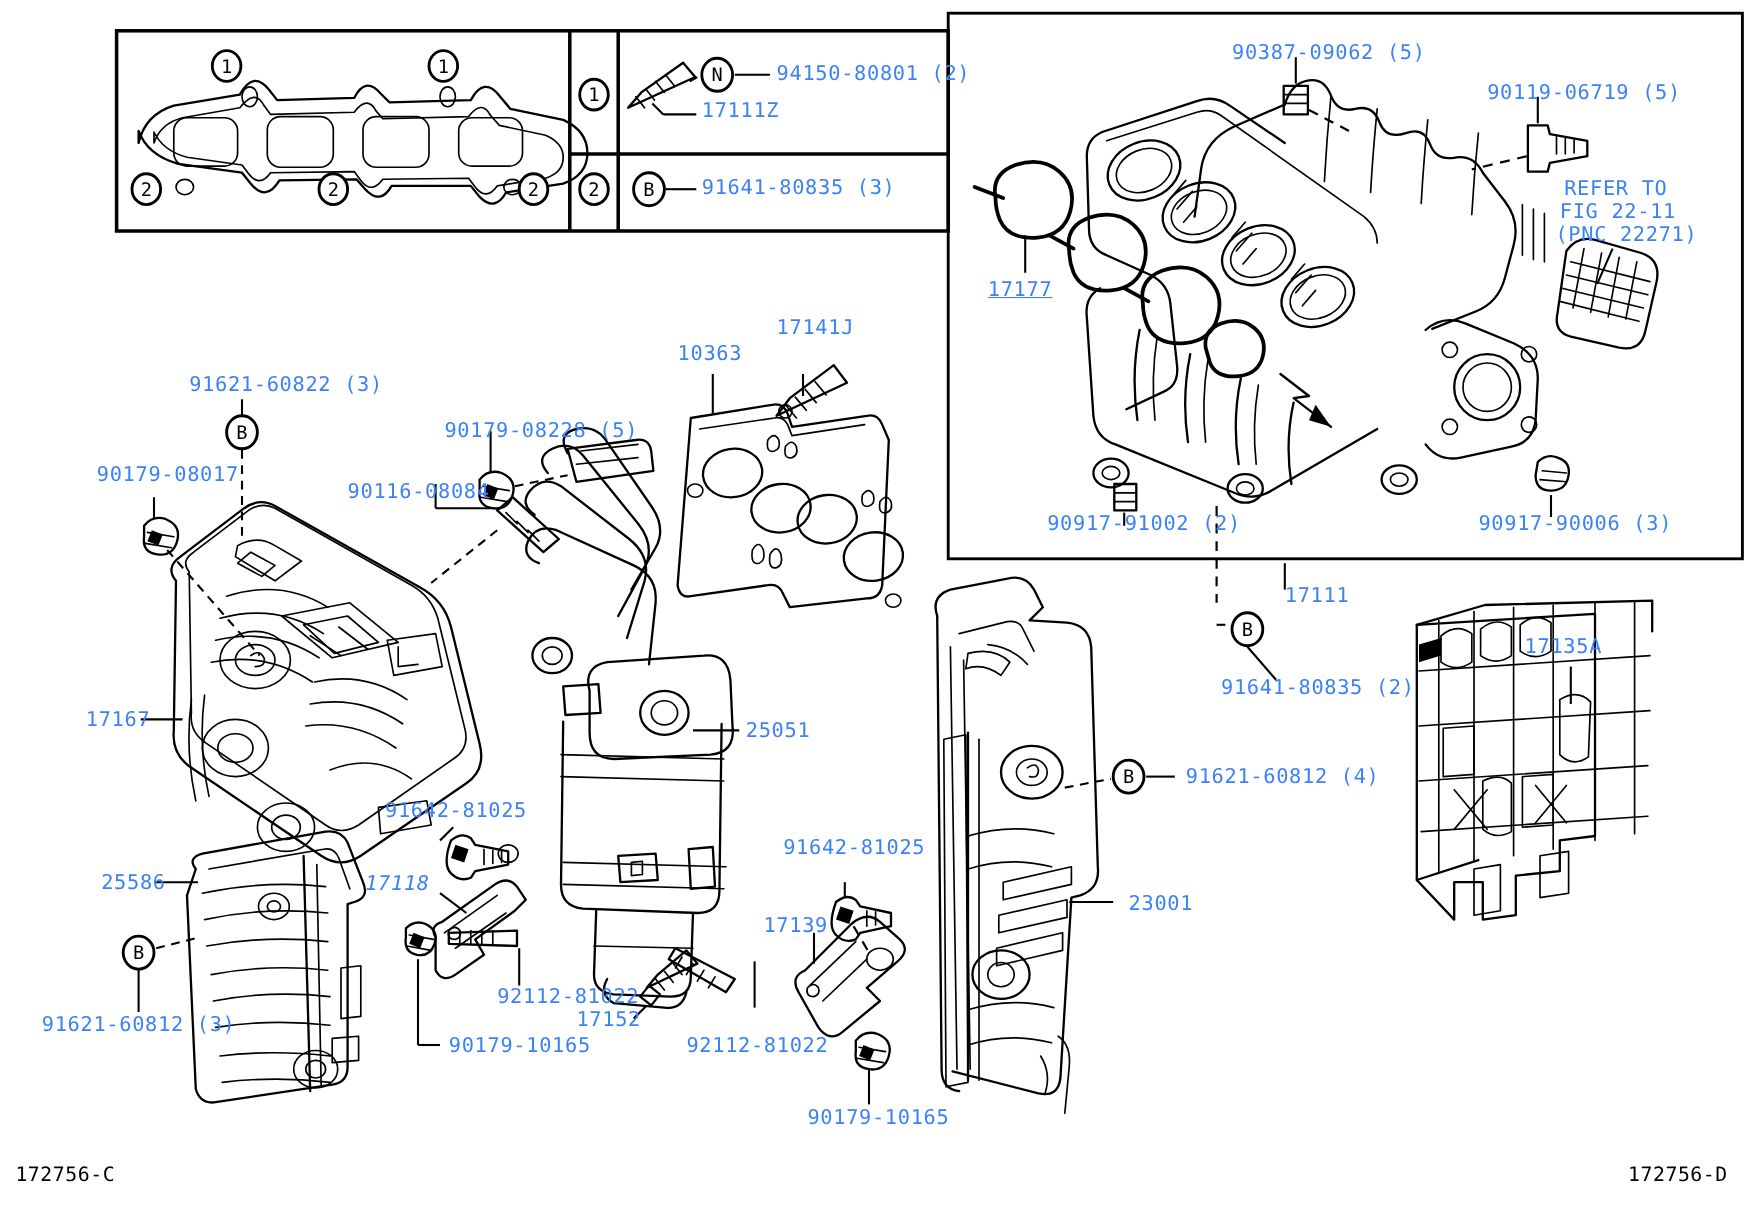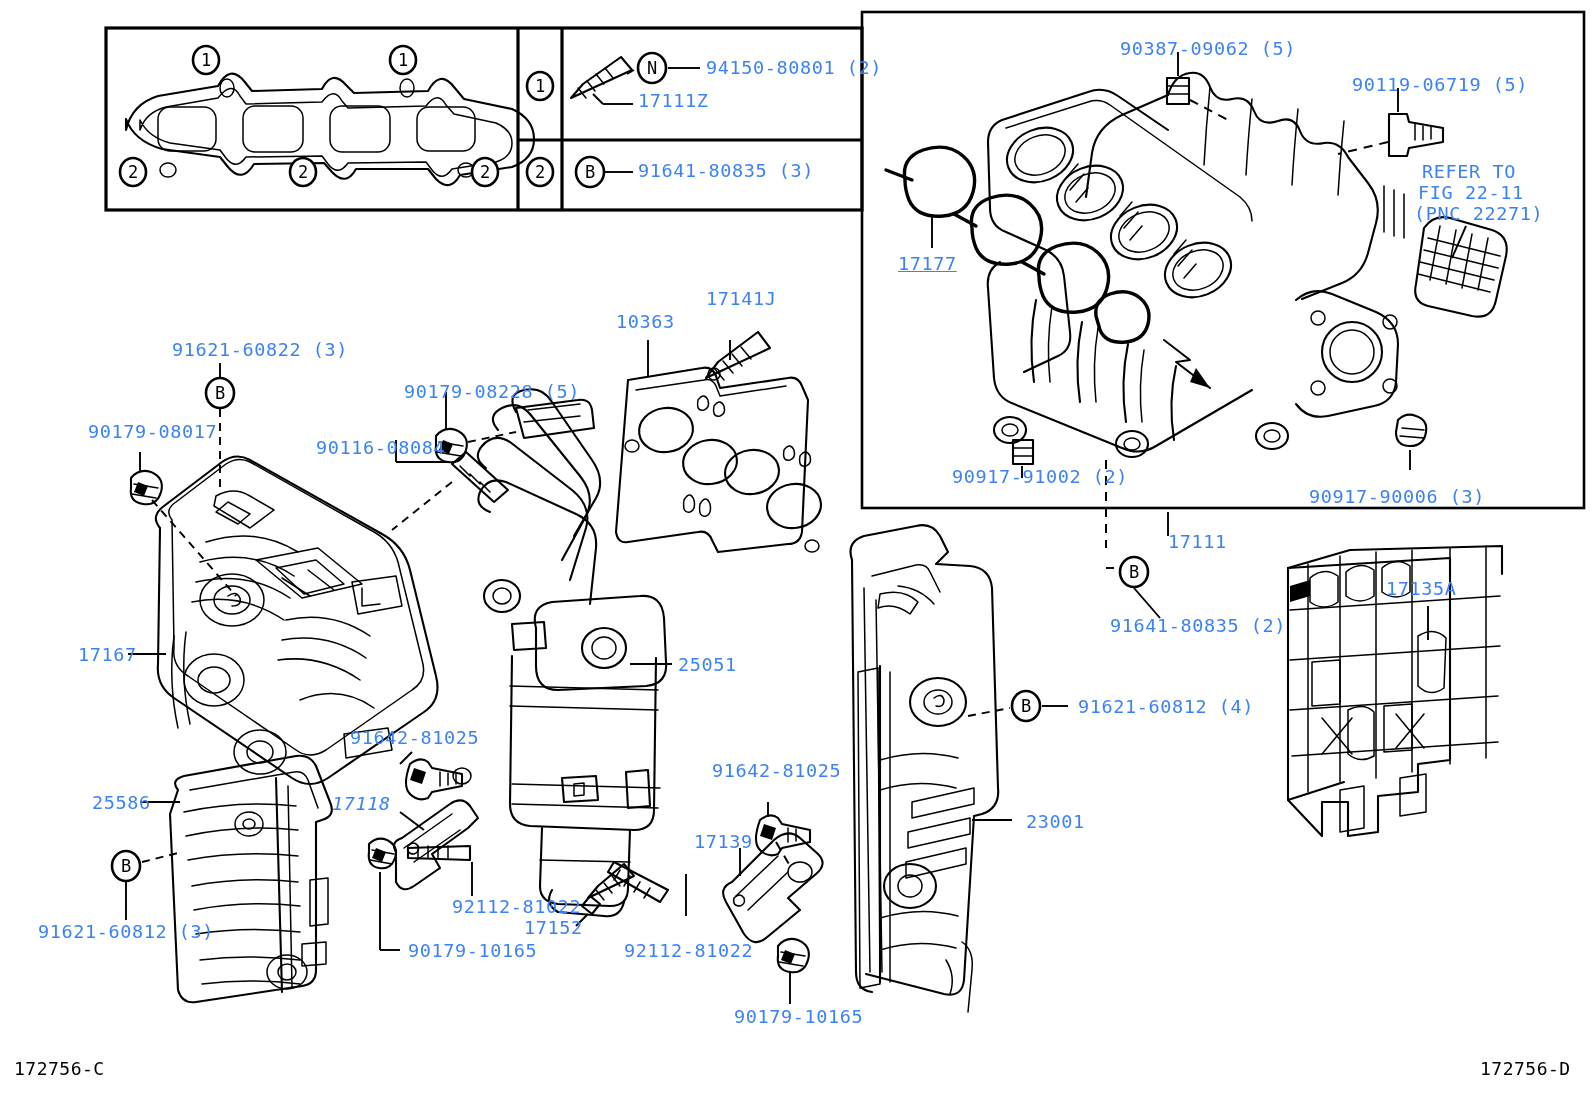--- a/index.html
+++ b/index.html
@@ -514,21 +514,21 @@
 <div class="lbl" style="left:638px; top:90px;">17111Z</div>
 <div class="lbl" style="left:638px; top:160px;">91641-80835 (3)</div>
 
 <div class="lbl" style="left:1120px; top:38px;">90387-09062 (5)</div>
 <div class="lbl" style="left:1352px; top:74px;">90119-06719 (5)</div>
 <div class="lbl" style="left:898px;  top:253px;text-decoration:underline;">17177</div>
 <div class="lbl ml" style="left:1422px; top:162px;">REFER TO</div>
 <div class="lbl ml" style="left:1418px; top:183px;">FIG 22-11</div>
 <div class="lbl ml" style="left:1414px; top:204px;">(PNC 22271)</div>
 <div class="lbl" style="left:952px;  top:466px;">90917-91002 (2)</div>
-<div class="lbl" style="left:1309px; top:466px;margin-top:20px;">90917-90006 (3)</div>
+<div class="lbl" style="left:1344px; top:466px;">90917-90006 (3)</div>
 
 <div class="lbl" style="left:172px; top:339px;">91621-60822 (3)</div>
 <div class="lbl" style="left:88px;  top:421px;">90179-08017</div>
 <div class="lbl" style="left:392px; top:381px;margin-left:12px;">90179-08228 (5)</div>
 <div class="lbl" style="left:316px; top:437px;">90116-08084</div>
 <div class="lbl" style="left:78px;  top:644px;">17167</div>
 <div class="lbl" style="left:92px;  top:792px;text-align:right;">25586</div>
 <div class="lbl" style="left:38px;  top:921px;">91621-60812 (3)</div>
 
 <div class="lbl" style="left:616px; top:311px;">10363</div>

